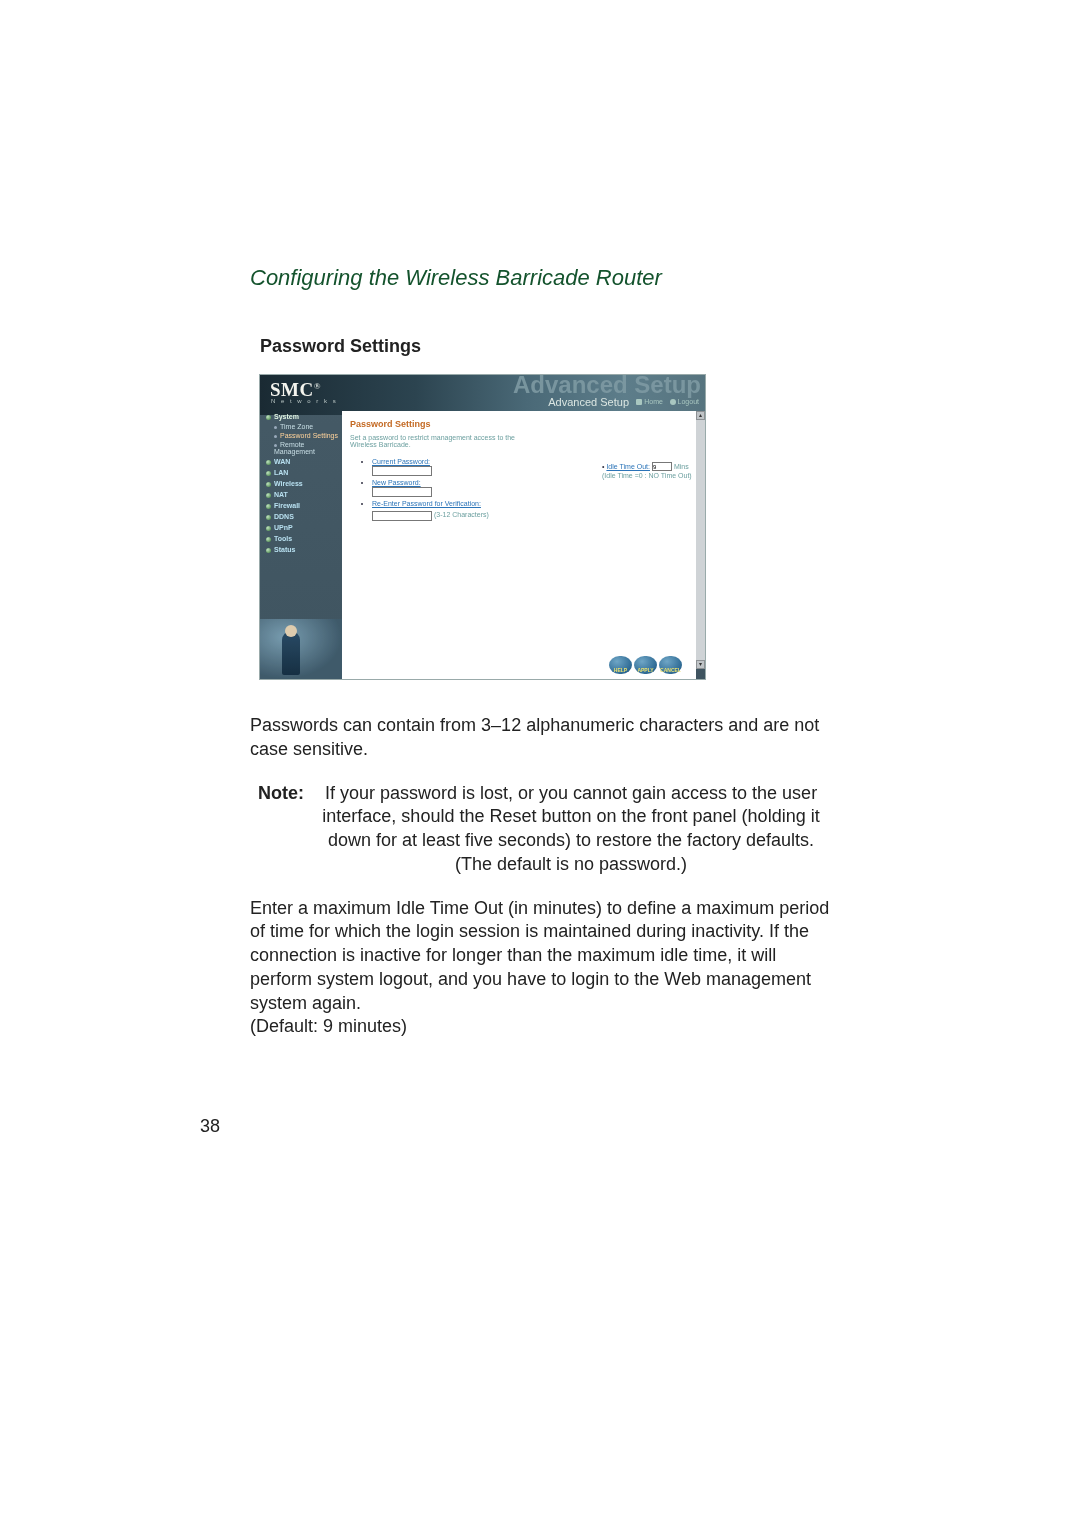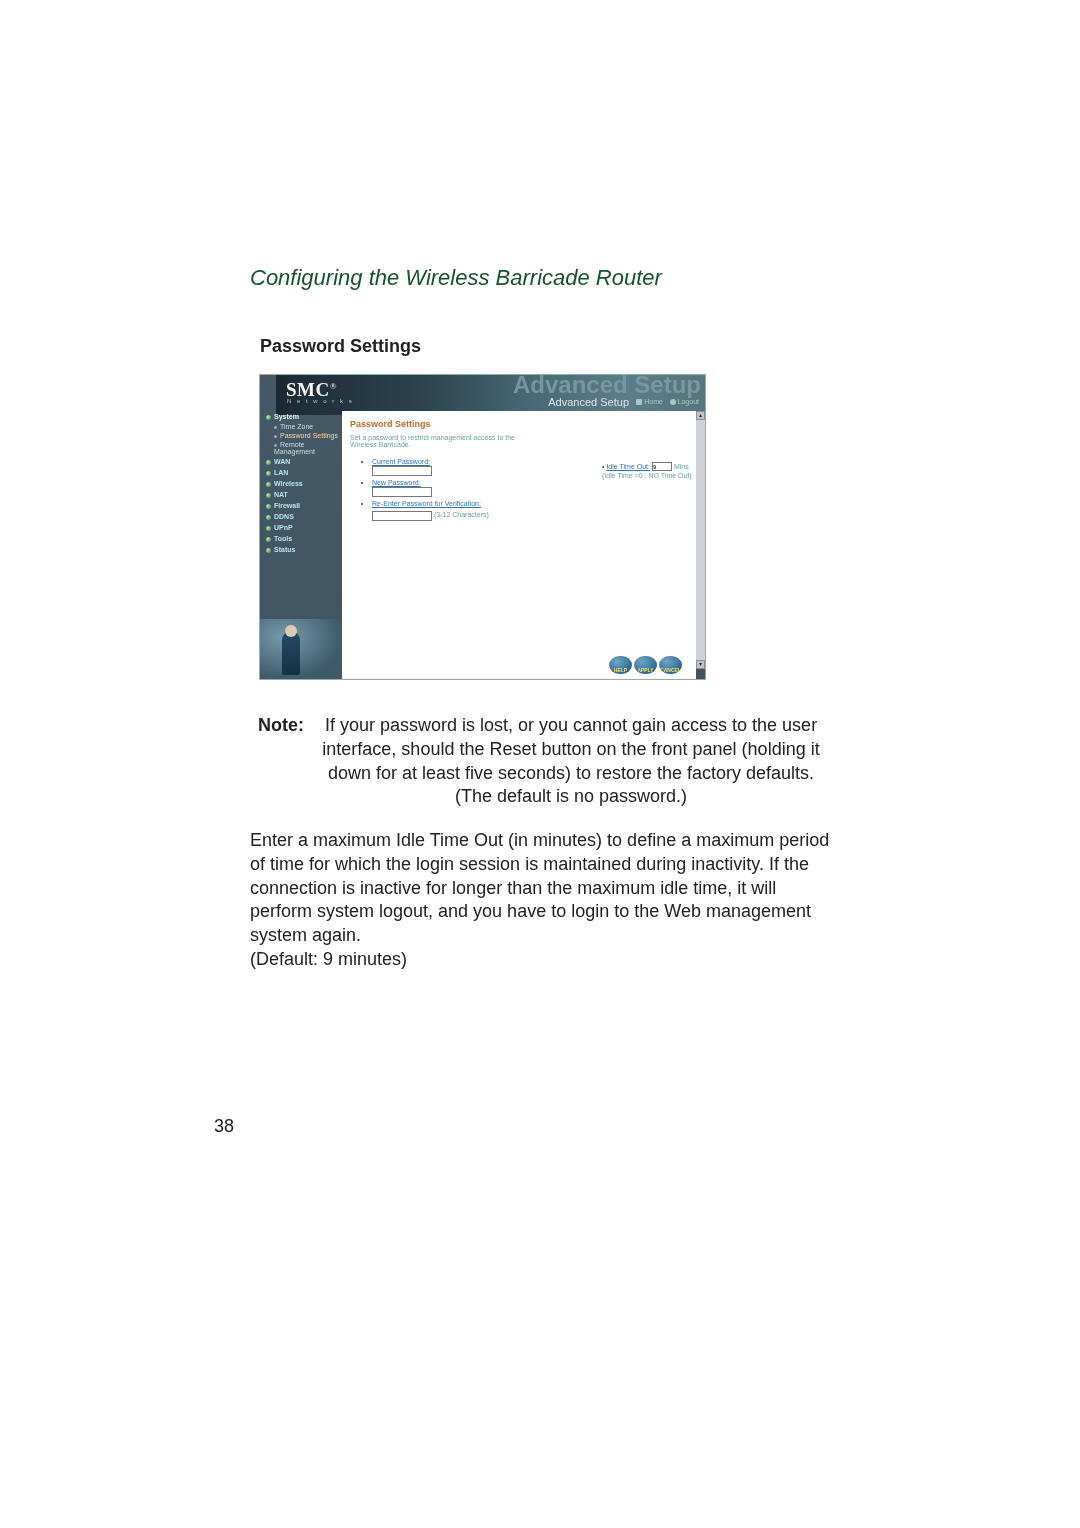--- a/index.html
+++ b/index.html
@@ -39,21 +39,21 @@
     overflow: hidden;
     box-shadow: 0 0 0 1px #9aa;
   }
   .shot-bg {
     position: absolute;
     inset: 0;
     background: linear-gradient(180deg, #455a66 0%, #3f5460 100%);
   }
   .shot-banner {
     position: absolute;
-    left: 16px; top: 0; right: 0; height: 40px;
+    left: 0; top: 0; right: 0; height: 40px;
     background: linear-gradient(90deg, #1a2a33 0%, #2c4450 35%, #4a6977 60%, #5d7d8a 82%, #57747f 100%);
   }
   .brand {
     position: absolute;
     left: 10px; top: 4px;
     font-family: "Times New Roman", serif;
     font-weight: bold;
     font-size: 19px;
     color: #f4f4ee;
     letter-spacing: 0.5px;
@@ -287,21 +287,21 @@
     text-align: center;
   }
   .note-label {
     font-weight: bold;
     width: 62px;
     flex: 0 0 62px;
   }
   .note-body { flex: 1; }
   .page-num {
     position: absolute;
-    left: 214px;
+    left: 200px;
     top: 1116px;
     font-size: 18px;
   }
 </style>
 </head>
 <body>
 
 <div class="page">
 
   <div class="running-head">Configuring the Wireless Barricade Router</div>
@@ -385,20 +385,21 @@
       <div class="arrow up">▴</div>
       <div class="arrow down">▾</div>
     </div>
 
     <div class="shot-illus">
       <div class="illus-fig"></div>
       <div class="illus-head"></div>
     </div>
   </div>
 
+  <p class="para">Passwords can contain from 3–12 alphanumeric characters and are not case sensitive.</p>
 
   <div class="note-row">
     <div class="note-label">Note:</div>
     <div class="note-body">If your password is lost, or you cannot gain access to the user interface, should the Reset button on the front panel (holding it down for at least five seconds) to restore the factory defaults. (The default is no password.)</div>
   </div>
 
   <p class="para" style="white-space:pre-line">Enter a maximum Idle Time Out (in minutes) to define a maximum period of time for which the login session is maintained during inactivity. If the connection is inactive for longer than the maximum idle time, it will perform system logout, and you have to login to the Web management system again.
 (Default: 9 minutes)</p>
 
   <div class="page-num">38</div>

